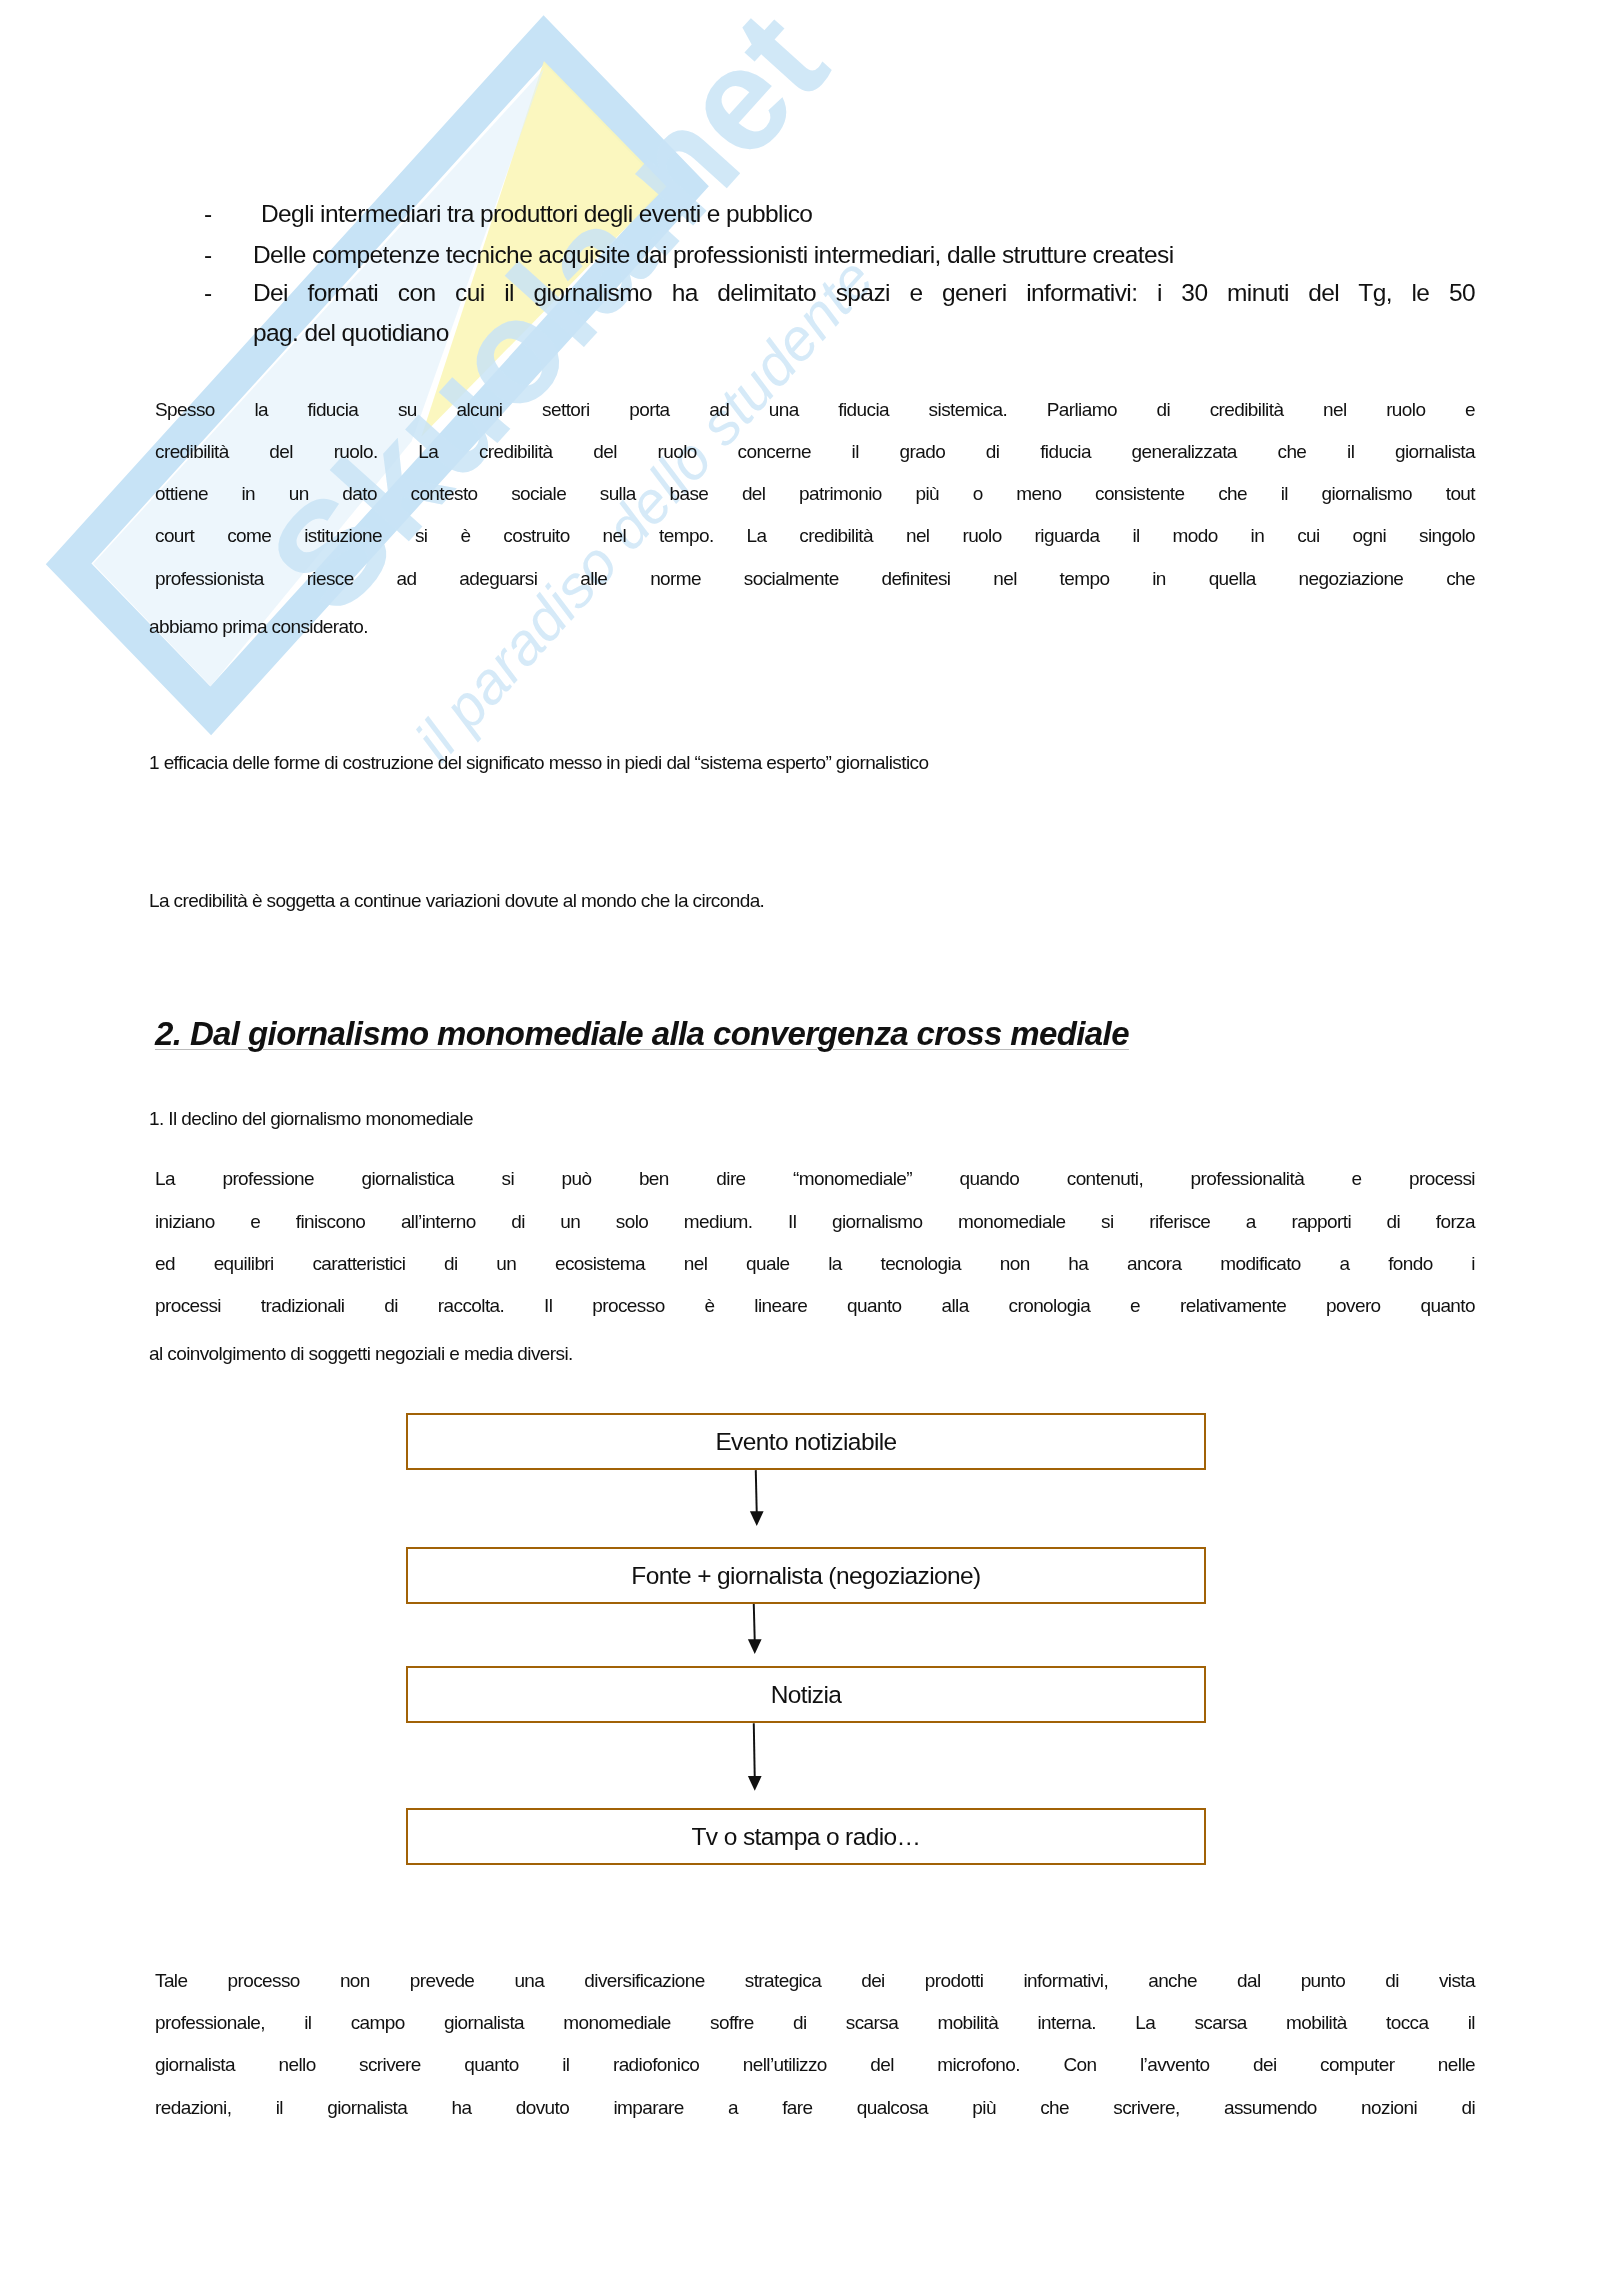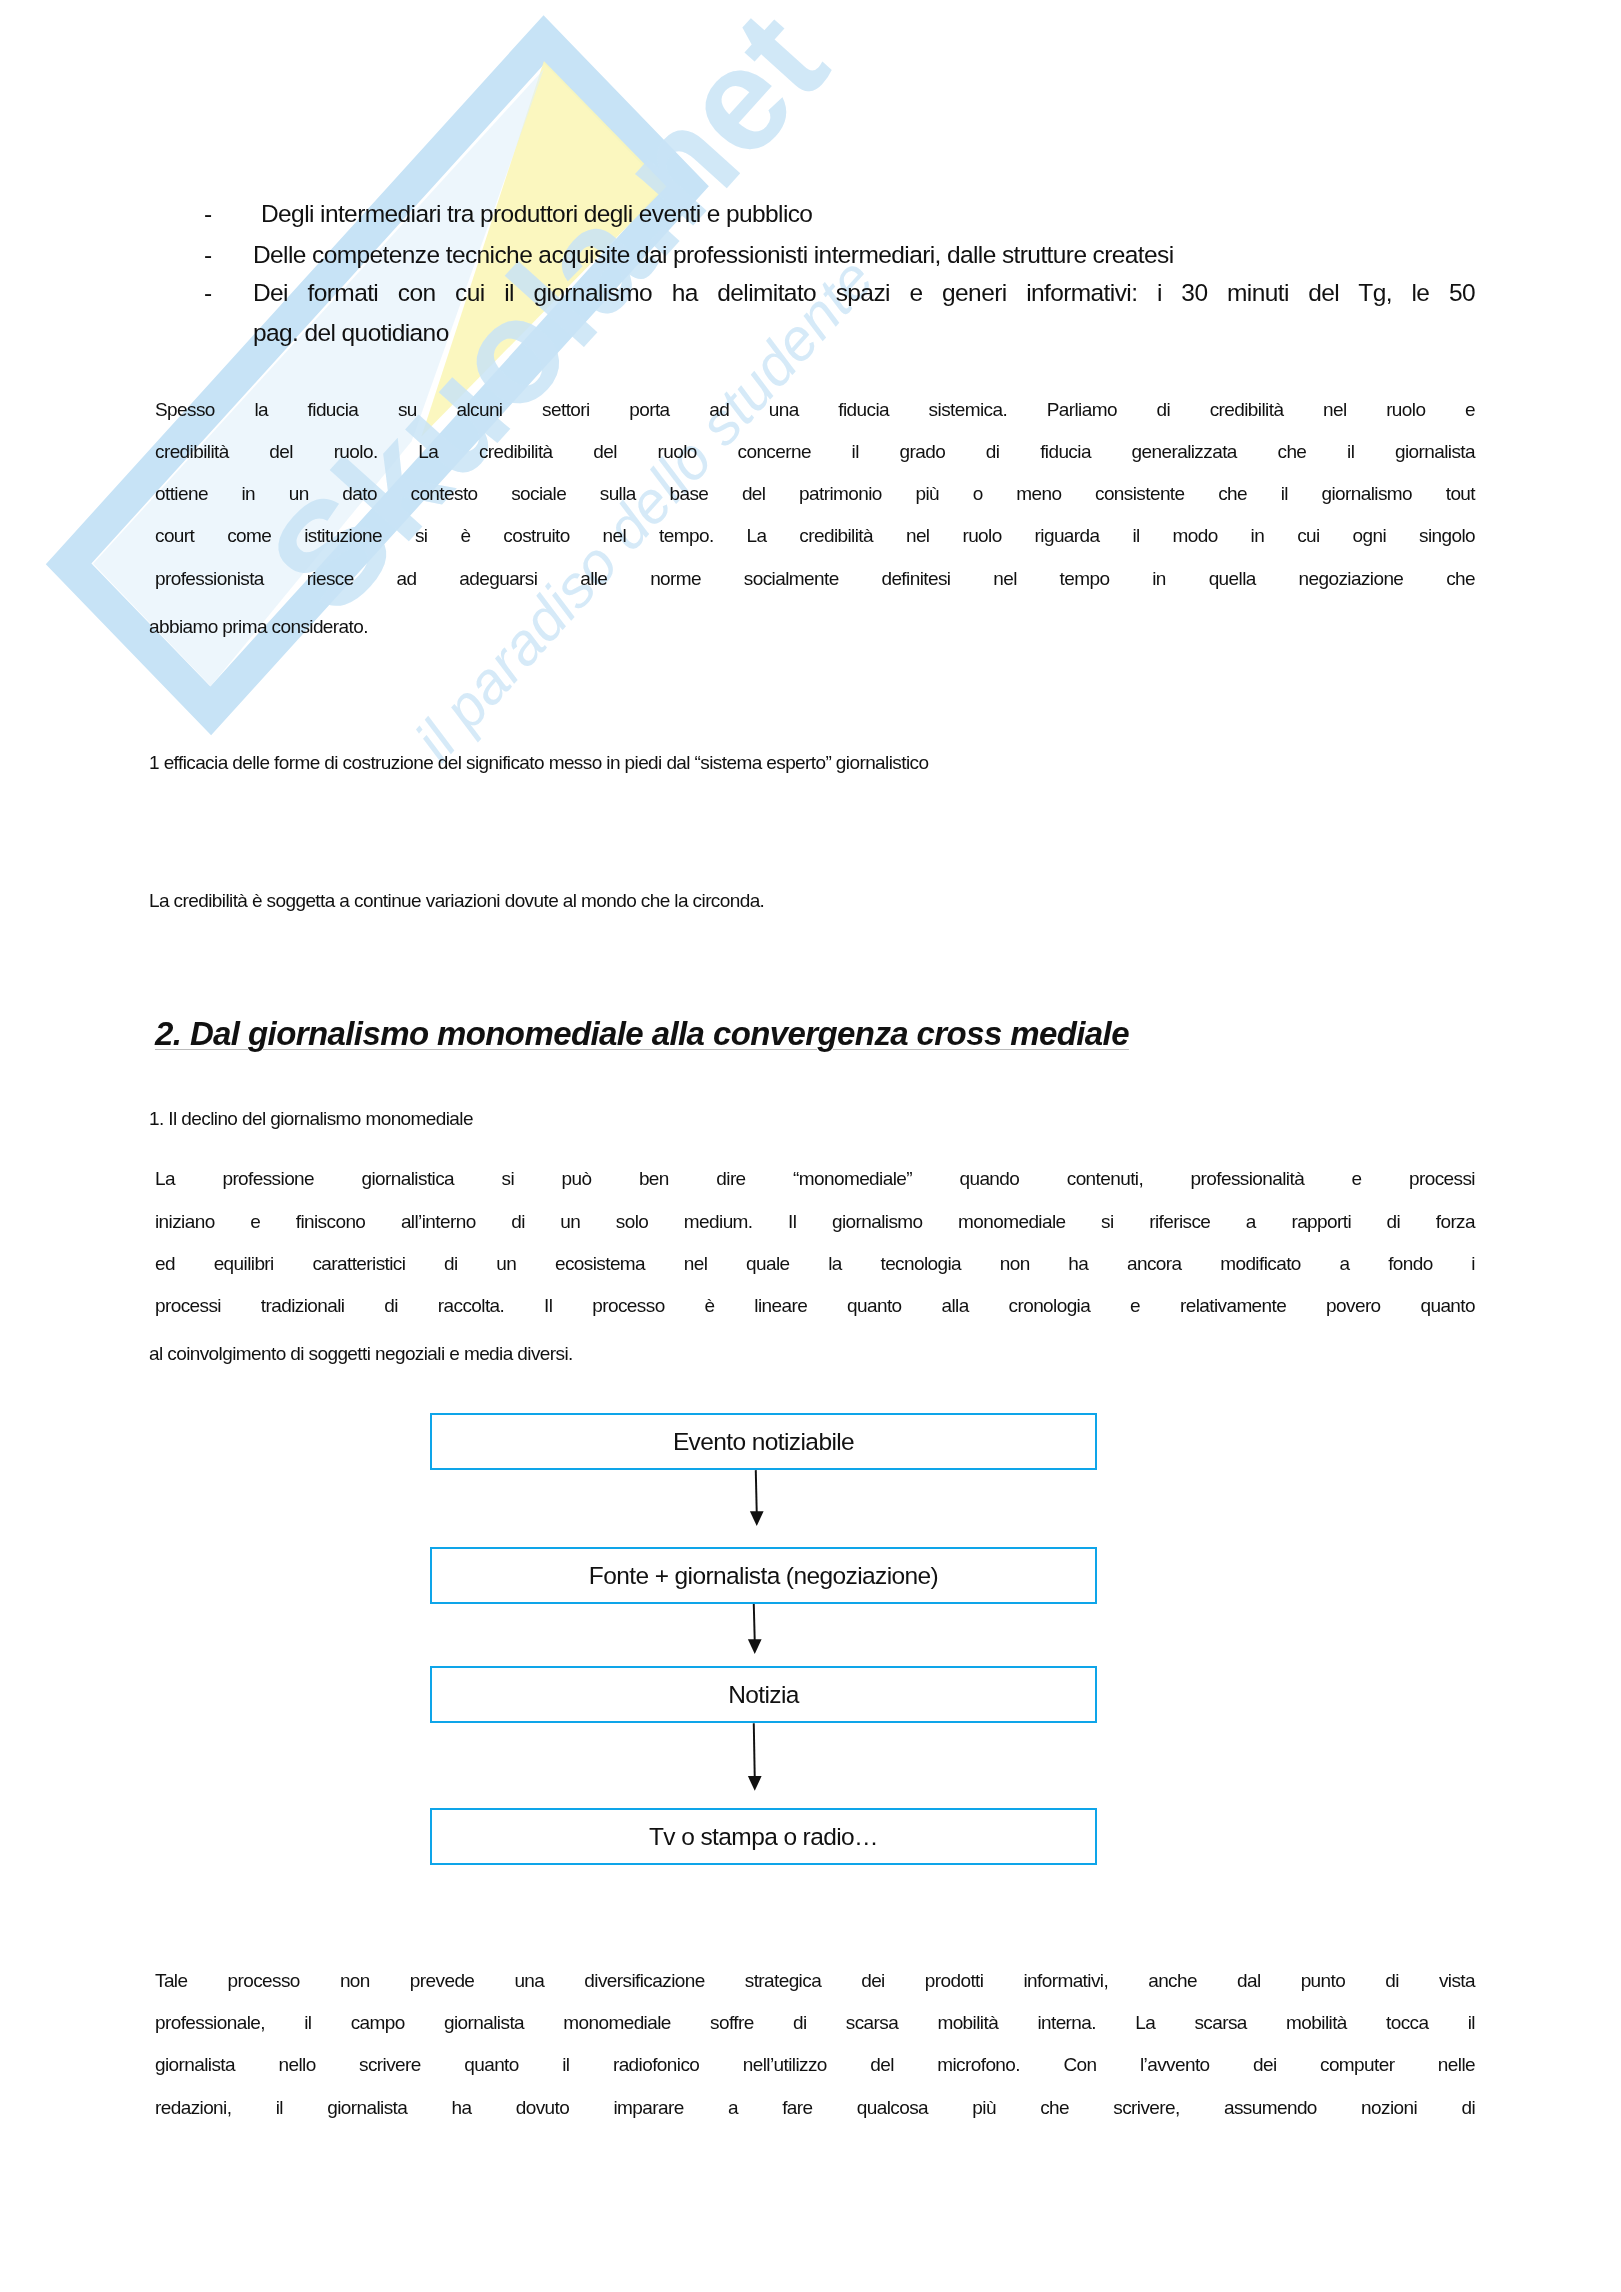--- a/index.html
+++ b/index.html
@@ -17,21 +17,21 @@
   .plain { left: 149px; margin-top: 6px; }
 
   .dash { position: absolute; left: 204px; font-size: 24.5px; line-height: 29px; }
   .bullet-text { position: absolute; left: 253px; white-space: nowrap; font-size: 24.5px; line-height: 29px; letter-spacing: -0.6px; }
   .bullet-just { width: 1222px; text-align: justify; text-align-last: justify; }
 
   .heading { position: absolute; left: 155px; font-size: 33px; line-height: 29px; font-weight: bold; font-style: italic;
              letter-spacing: -0.6px; white-space: nowrap; text-decoration: underline; text-decoration-thickness: 1px;
              text-decoration-color: #bbbbbb; text-underline-offset: 3.9px; }
 
-  .flow-box { position: absolute; left: 430px; width: 667px; height: 57px; border: 2px solid #0ea5e9; background: #ffffff;
+  .flow-box { position: absolute; left: 406px; width: 800px; height: 57px; border: 2px solid #a16207; background: #ffffff;
               display: flex; align-items: center; justify-content: center; box-sizing: border-box; }
   .flow-box span { font-size: 24.5px; letter-spacing: -0.6px; }
   .flow-arrow { position: absolute; z-index: 1; }
 </style>
 </head>
 <body>
 
 <div class="page">
 
   <svg class="watermark" viewBox="0 0 1654 2339" xmlns="http://www.w3.org/2000/svg">

